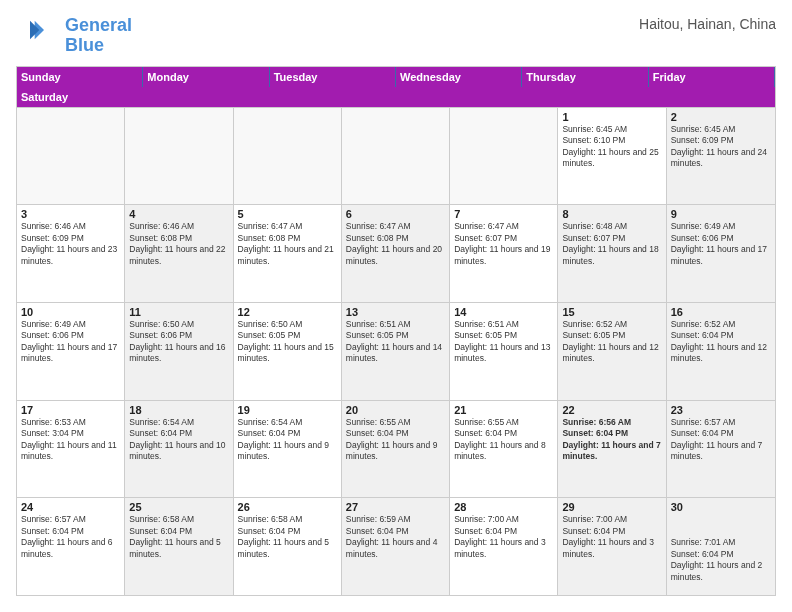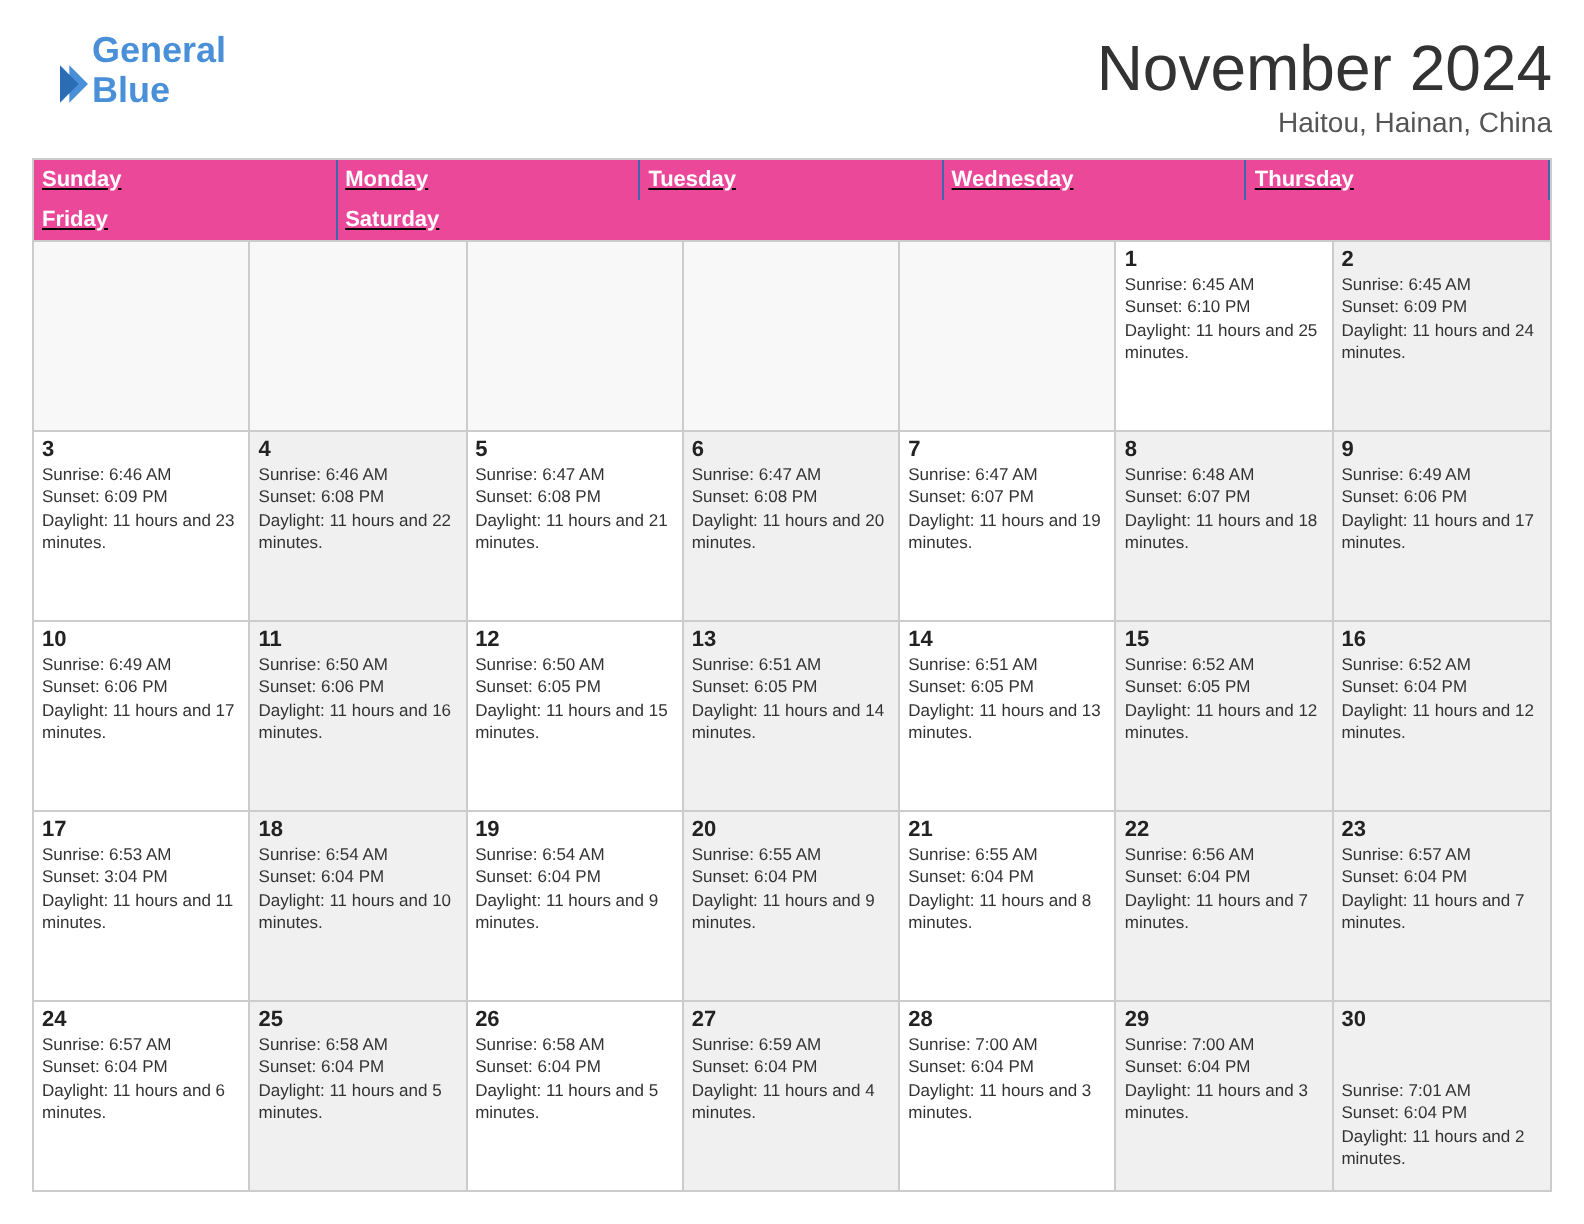--- a/index.html
+++ b/index.html
@@ -18,21 +18,22 @@
       flex-direction: column;
     }
     .header {
       display: flex;
       justify-content: space-between;
       align-items: flex-start;
       margin-bottom: 10px;
     }
     .logo {
       display: flex;
-      align-items: flex-end;
+      align-items: flex-start;
+      gap: 19px;
     }
     .logo-text {
       font-size: 18px;
       font-weight: bold;
       color: #1a1a1a;
       line-height: 1.1;
     }
     .logo-text span {
       color: #4a90d9;
     }
@@ -54,23 +55,22 @@
       color: #555;
     }
     .calendar {
       flex: 1;
       display: flex;
       flex-direction: column;
       border: 1px solid #ccc;
     }
     .cal-header {
       display: grid;
-      grid-template-columns: repeat(5, 1fr);
-      background: #ec4899;
-      text-decoration: underline;
+      grid-template-columns: repeat(6, 1fr);
+      background: #a21caf;
     }
     .cal-header-cell {
       color: #fff;
       font-size: 11px;
       font-weight: bold;
       padding: 4px 4px;
       text-align: left;
       border-right: 1px solid #3a6aaa;
     }
     .cal-header-cell:last-child { border-right: none; }
@@ -118,21 +118,20 @@
         <rect x="0" y="0" width="30" height="30" fill="white"></rect>
         <polygon points="20,5 30,15 20,25" fill="#4a90d9"></polygon>
         <polygon points="15,5 25,15 15,25" fill="#2a6db5"></polygon>
       </svg>
       <div class="logo-text">
         <div><span>General</span></div>
         <div style="color:#4a90d9;">Blue</div>
       </div>
     </div>
     <div class="title-area">
-      <div class="month-title">November 2024</div>
       <div class="location">Haitou, Hainan, China</div>
     </div>
   </div>
 
   <div class="calendar">
     <div class="cal-header" id="cal-header-row">
         <div class="cal-header-cell">Sunday</div>
         <div class="cal-header-cell">Monday</div>
         <div class="cal-header-cell">Tuesday</div>
         <div class="cal-header-cell">Wednesday</div>
@@ -274,21 +273,21 @@
 Daylight: 11 hours and 9 minutes.</div>
           </div>
           <div class="cal-cell">
             <span class="day-num">21</span>
             <div class="cell-text" style="white-space: pre-line;">Sunrise: 6:55 AM
 Sunset: 6:04 PM
 Daylight: 11 hours and 8 minutes.</div>
           </div>
           <div class="cal-cell shaded">
             <span class="day-num">22</span>
-            <div class="cell-text" style="white-space: pre-line;">Sunrise: 6:56 AM
+            <div class="cell-text" style="white-space: pre-line; font-weight: bold;">Sunrise: 6:56 AM
 Sunset: 6:04 PM
 Daylight: 11 hours and 7 minutes.</div>
           </div>
           <div class="cal-cell shaded">
             <span class="day-num">23</span>
             <div class="cell-text" style="white-space: pre-line;">Sunrise: 6:57 AM
 Sunset: 6:04 PM
 Daylight: 11 hours and 7 minutes.</div>
           </div>
         </div>

